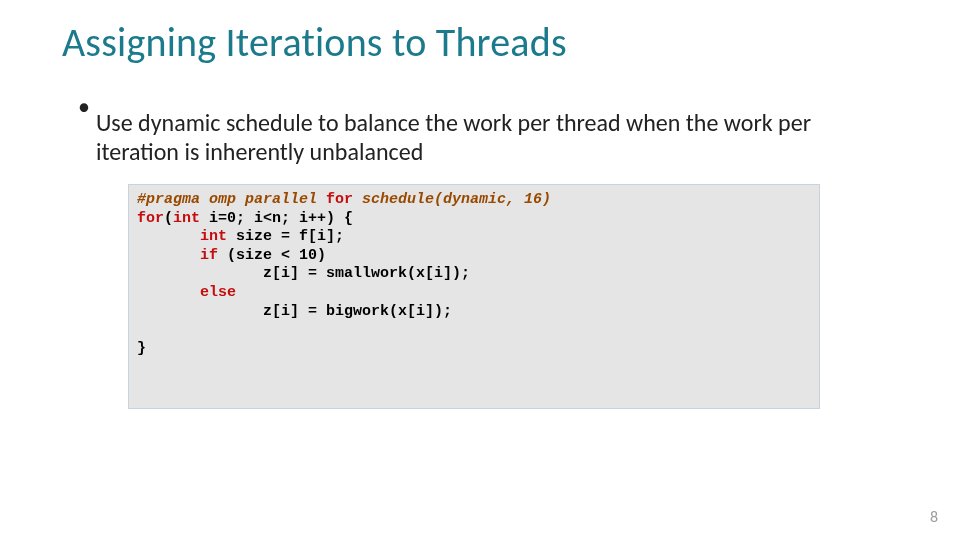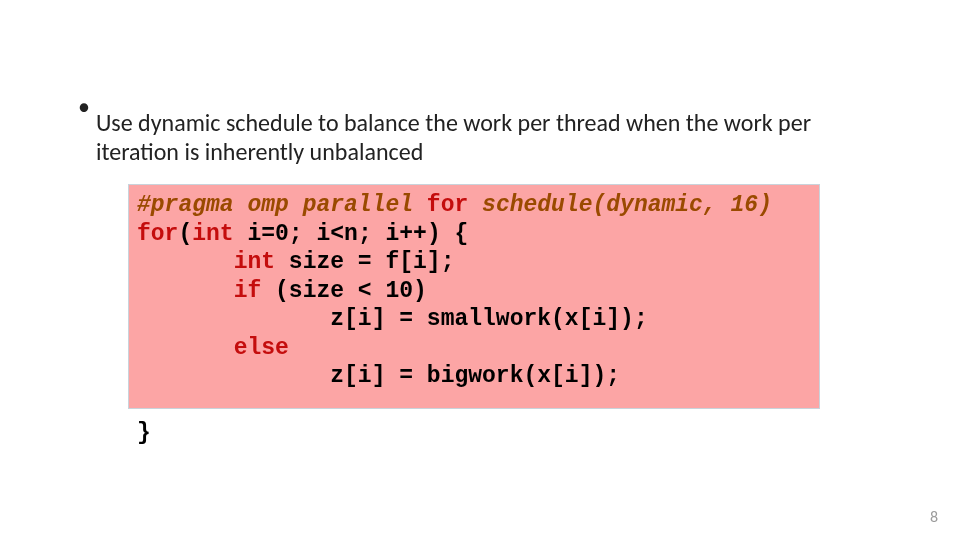--- a/index.html
+++ b/index.html
@@ -46,26 +46,26 @@
   .bullet-text {
     flex: 1 1 auto;
     margin-top: 16px;
   }
   .code-box {
     position: absolute;
     left: 128px;
     top: 184px;
     width: 692px;
     height: 225px;
-    background: #fca5a5;
+    background: #e5e5e5;
     border: 1px solid #c9d3db;
     box-sizing: border-box;
     padding: 6px 8px 6px 8px;
     font-family: "Lucida Console", "Courier New", monospace;
-    font-size: 23px;
+    font-size: 15px;
     font-weight: 700;
     line-height: 1.24;
     color: #000;
     white-space: pre;
   }
   .code-box span {
     font-family: inherit;
     font-weight: inherit;
   }
   .c-brown { color: #9a4a00; font-style: italic; }
@@ -76,20 +76,21 @@
     bottom: 14px;
     font-size: 16px;
     color: #9c9c9c;
   }
 </style>
 </head>
 <body>
 
 <div class="slide">
 
+  <div class="title">Assigning Iterations to Threads</div>
 
   <div class="bullet-block">
     <div class="bullet-row">
       <div class="bullet-dot">•</div>
       <div class="bullet-text">Use dynamic schedule to balance the work per thread when the work per iteration is inherently unbalanced</div>
     </div>
   </div>
 
   <div class="code-box"><span class="c-brown">#pragma omp parallel </span><span class="c-red">for</span><span class="c-brown"> schedule(dynamic</span><span class="c-brown">, 16)</span>
 <span class="c-red">for</span><span>(</span><span class="c-red">int</span><span> i=0; i&lt;n; i++) {</span>

